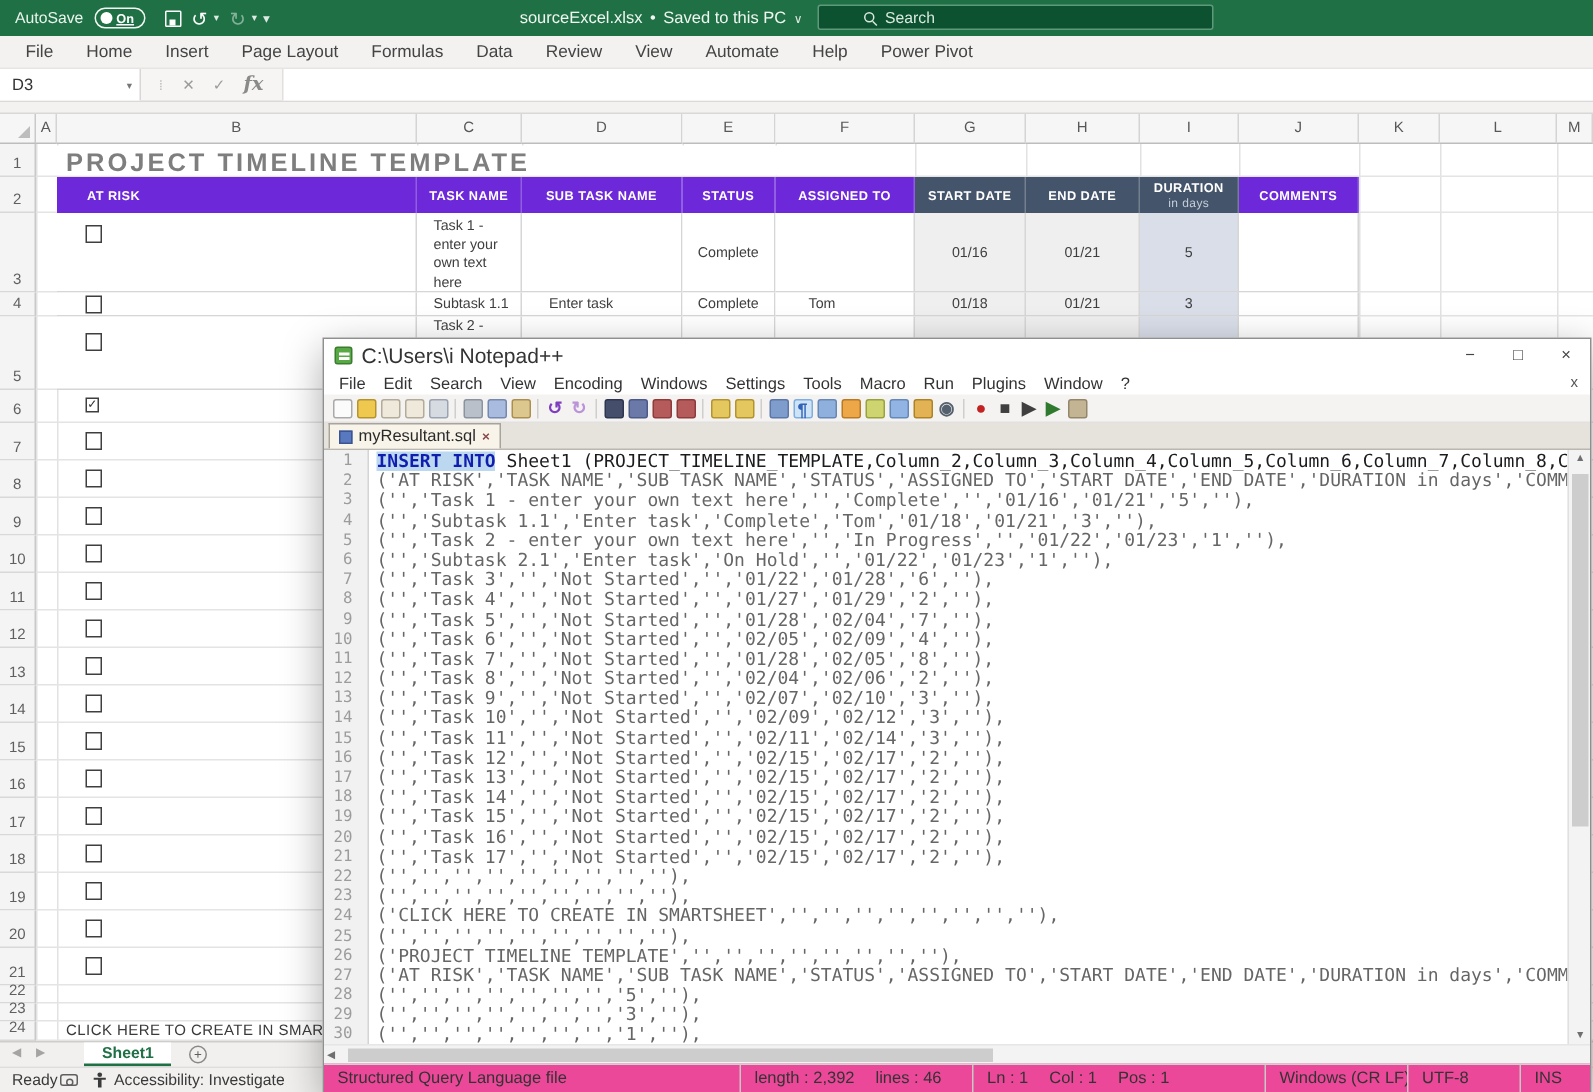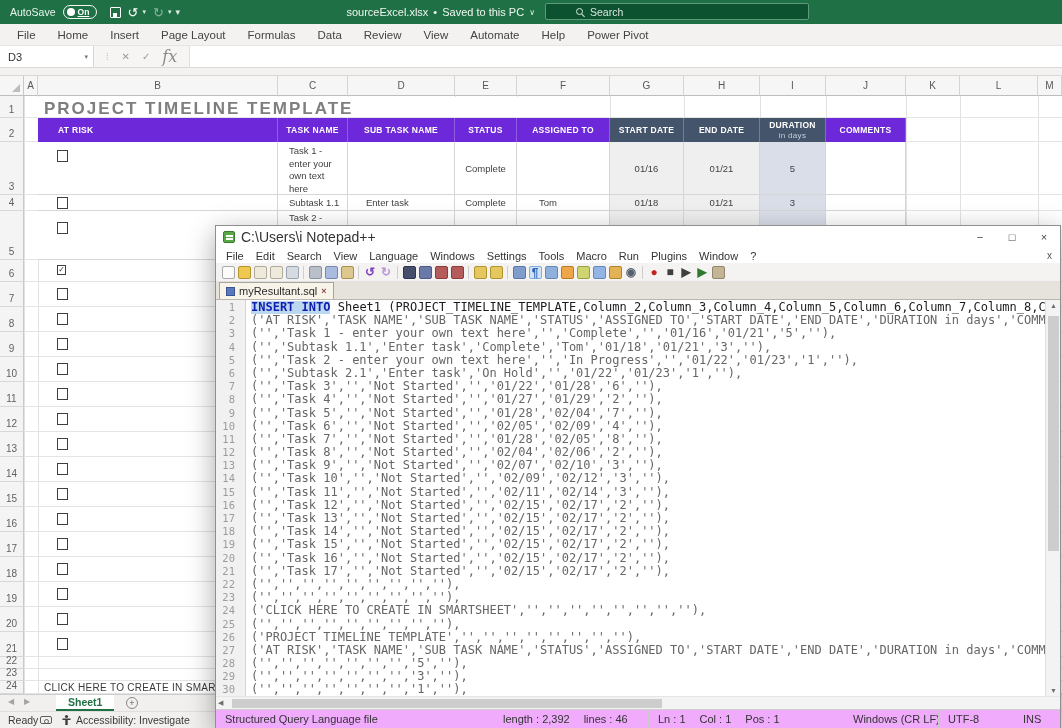--- a/index.html
+++ b/index.html
@@ -35,21 +35,21 @@
   .xl-menu-item{font-size:11.5px;color:#444;padding:0 11px;cursor:pointer;white-space:nowrap;}
 
   .xl-fbar{position:absolute;top:46px;left:0;width:100%;height:22px;background:#f6f5f4;
     border-bottom:1px solid #dbd9d7;display:flex;align-items:stretch;}
   .xl-namebox{width:94px;background:#fff;border-right:1px solid #d9d7d5;display:flex;align-items:center;
     padding-left:8px;font-size:11px;color:#333;}
   .xl-namebox .nb-caret{margin-left:auto;margin-right:5px;font-size:7px;color:#777;}
   .fbtns{display:flex;align-items:center;gap:12px;padding:0 12px;color:#9a9a9a;}
   .fbtns .dots{font-size:9px;color:#b9b7b5;letter-spacing:1px;}
   .fbtns .fb{font-size:10px;}
-  .fbtns .fx{font-family:"DejaVu Serif",serif;font-style:italic;font-size:16px;color:#8a8a8a;}
+  .fbtns .fx{font-family:"DejaVu Serif",serif;font-style:italic;font-size:13px;color:#8a8a8a;font-weight:bold;}
   .xl-finput{flex:1;background:#fff;border-left:1px solid #e2e0de;}
   .xl-substrip{position:absolute;top:68px;left:0;width:100%;height:8px;background:#f3f2f1;border-bottom:1px solid #dad8d6;}
 
   .chead{position:absolute;top:76px;height:20px;background:#f6f6f6;border-right:1px solid #d4d4d4;
     border-bottom:1px solid #bdbdbd;font-size:10px;color:#585858;text-align:center;line-height:19px;z-index:3;cursor:cell;}
   .corner{position:absolute;left:0;top:76px;width:24px;height:20px;background:#f6f6f6;
     border-right:1px solid #c9c9c9;border-bottom:1px solid #bdbdbd;z-index:3;cursor:pointer;}
   .corner::after{content:"";position:absolute;right:3px;bottom:3px;width:0;height:0;
     border-left:8px solid transparent;border-bottom:8px solid #bdbdbd;}
 
@@ -129,21 +129,21 @@
   .lnum{width:26px;flex:none;text-align:right;padding-right:7px;color:#9c9c9c;font-size:10.5px;z-index:1;}
   .ctext{flex:1;white-space:pre;overflow:hidden;color:#666;padding-left:9px;}
   .l1 .ctext{color:#1b1b1b;}
   .kw{color:#101eb0;font-weight:bold;background:#bcd8f0;}
   .npp-vscroll{position:absolute;right:0;top:0;width:15px;height:100%;background:#f3f3f3;border-left:1px solid #e0e0e0;cursor:pointer;}
   .vs-arrow{position:absolute;left:0;width:15px;text-align:center;font-size:7px;color:#6f6f6f;}
   .vs-thumb{position:absolute;left:2px;top:16px;width:11px;height:235px;background:#cdcdcd;}
   .npp-hscroll{position:absolute;left:0;top:470px;width:100%;height:13px;background:#f3f3f3;border-top:1px solid #e6e6e6;cursor:pointer;}
   .hs-arrow{position:absolute;left:2px;top:2px;font-size:7px;color:#6f6f6f;}
   .hs-thumb{position:absolute;left:16px;top:2px;width:430px;height:9px;background:#cdcdcd;}
-  .npp-status{position:absolute;left:0;top:483px;width:100%;height:19px;background:#f0abfc;
+  .npp-status{position:absolute;left:0;top:483px;width:100%;height:19px;background:#ec4899;
     border-top:1px solid #cfcfcf;display:flex;align-items:center;font-size:11px;color:#333;}
   .nst{height:100%;display:flex;align-items:center;padding-left:9px;gap:14px;border-left:1px solid #c8c8c8;white-space:nowrap;overflow:hidden;}
   .nst.first{flex:1;border-left:none;}
   .nst.w155{width:155px;}.nst.w195{width:195px;}.nst.w95{width:95px;}.nst.w75{width:75px;}.nst.w47{width:47px;}
 </style>
 </head>
 <body>
 
 <div class="canvas">
   <div id="xl">
@@ -388,21 +388,21 @@
         <span class="npp-ctrl">−</span>
         <span class="npp-ctrl">□</span>
         <span class="npp-ctrl">×</span>
       </span>
     </div>
     <div class="npp-menu" id="npp-menu">
       <span class="npp-menu-item">File</span>
         <span class="npp-menu-item">Edit</span>
         <span class="npp-menu-item">Search</span>
         <span class="npp-menu-item">View</span>
-        <span class="npp-menu-item">Language</span>
+        <span class="npp-menu-item">Encoding</span>
         <span class="npp-menu-item">Windows</span>
         <span class="npp-menu-item">Settings</span>
         <span class="npp-menu-item">Tools</span>
         <span class="npp-menu-item">Macro</span>
         <span class="npp-menu-item">Run</span>
         <span class="npp-menu-item">Plugins</span>
         <span class="npp-menu-item">Window</span>
         <span class="npp-menu-item">?</span>
         <span class="npp-menu-x" id="npp-menu-x">x</span>
     </div>

